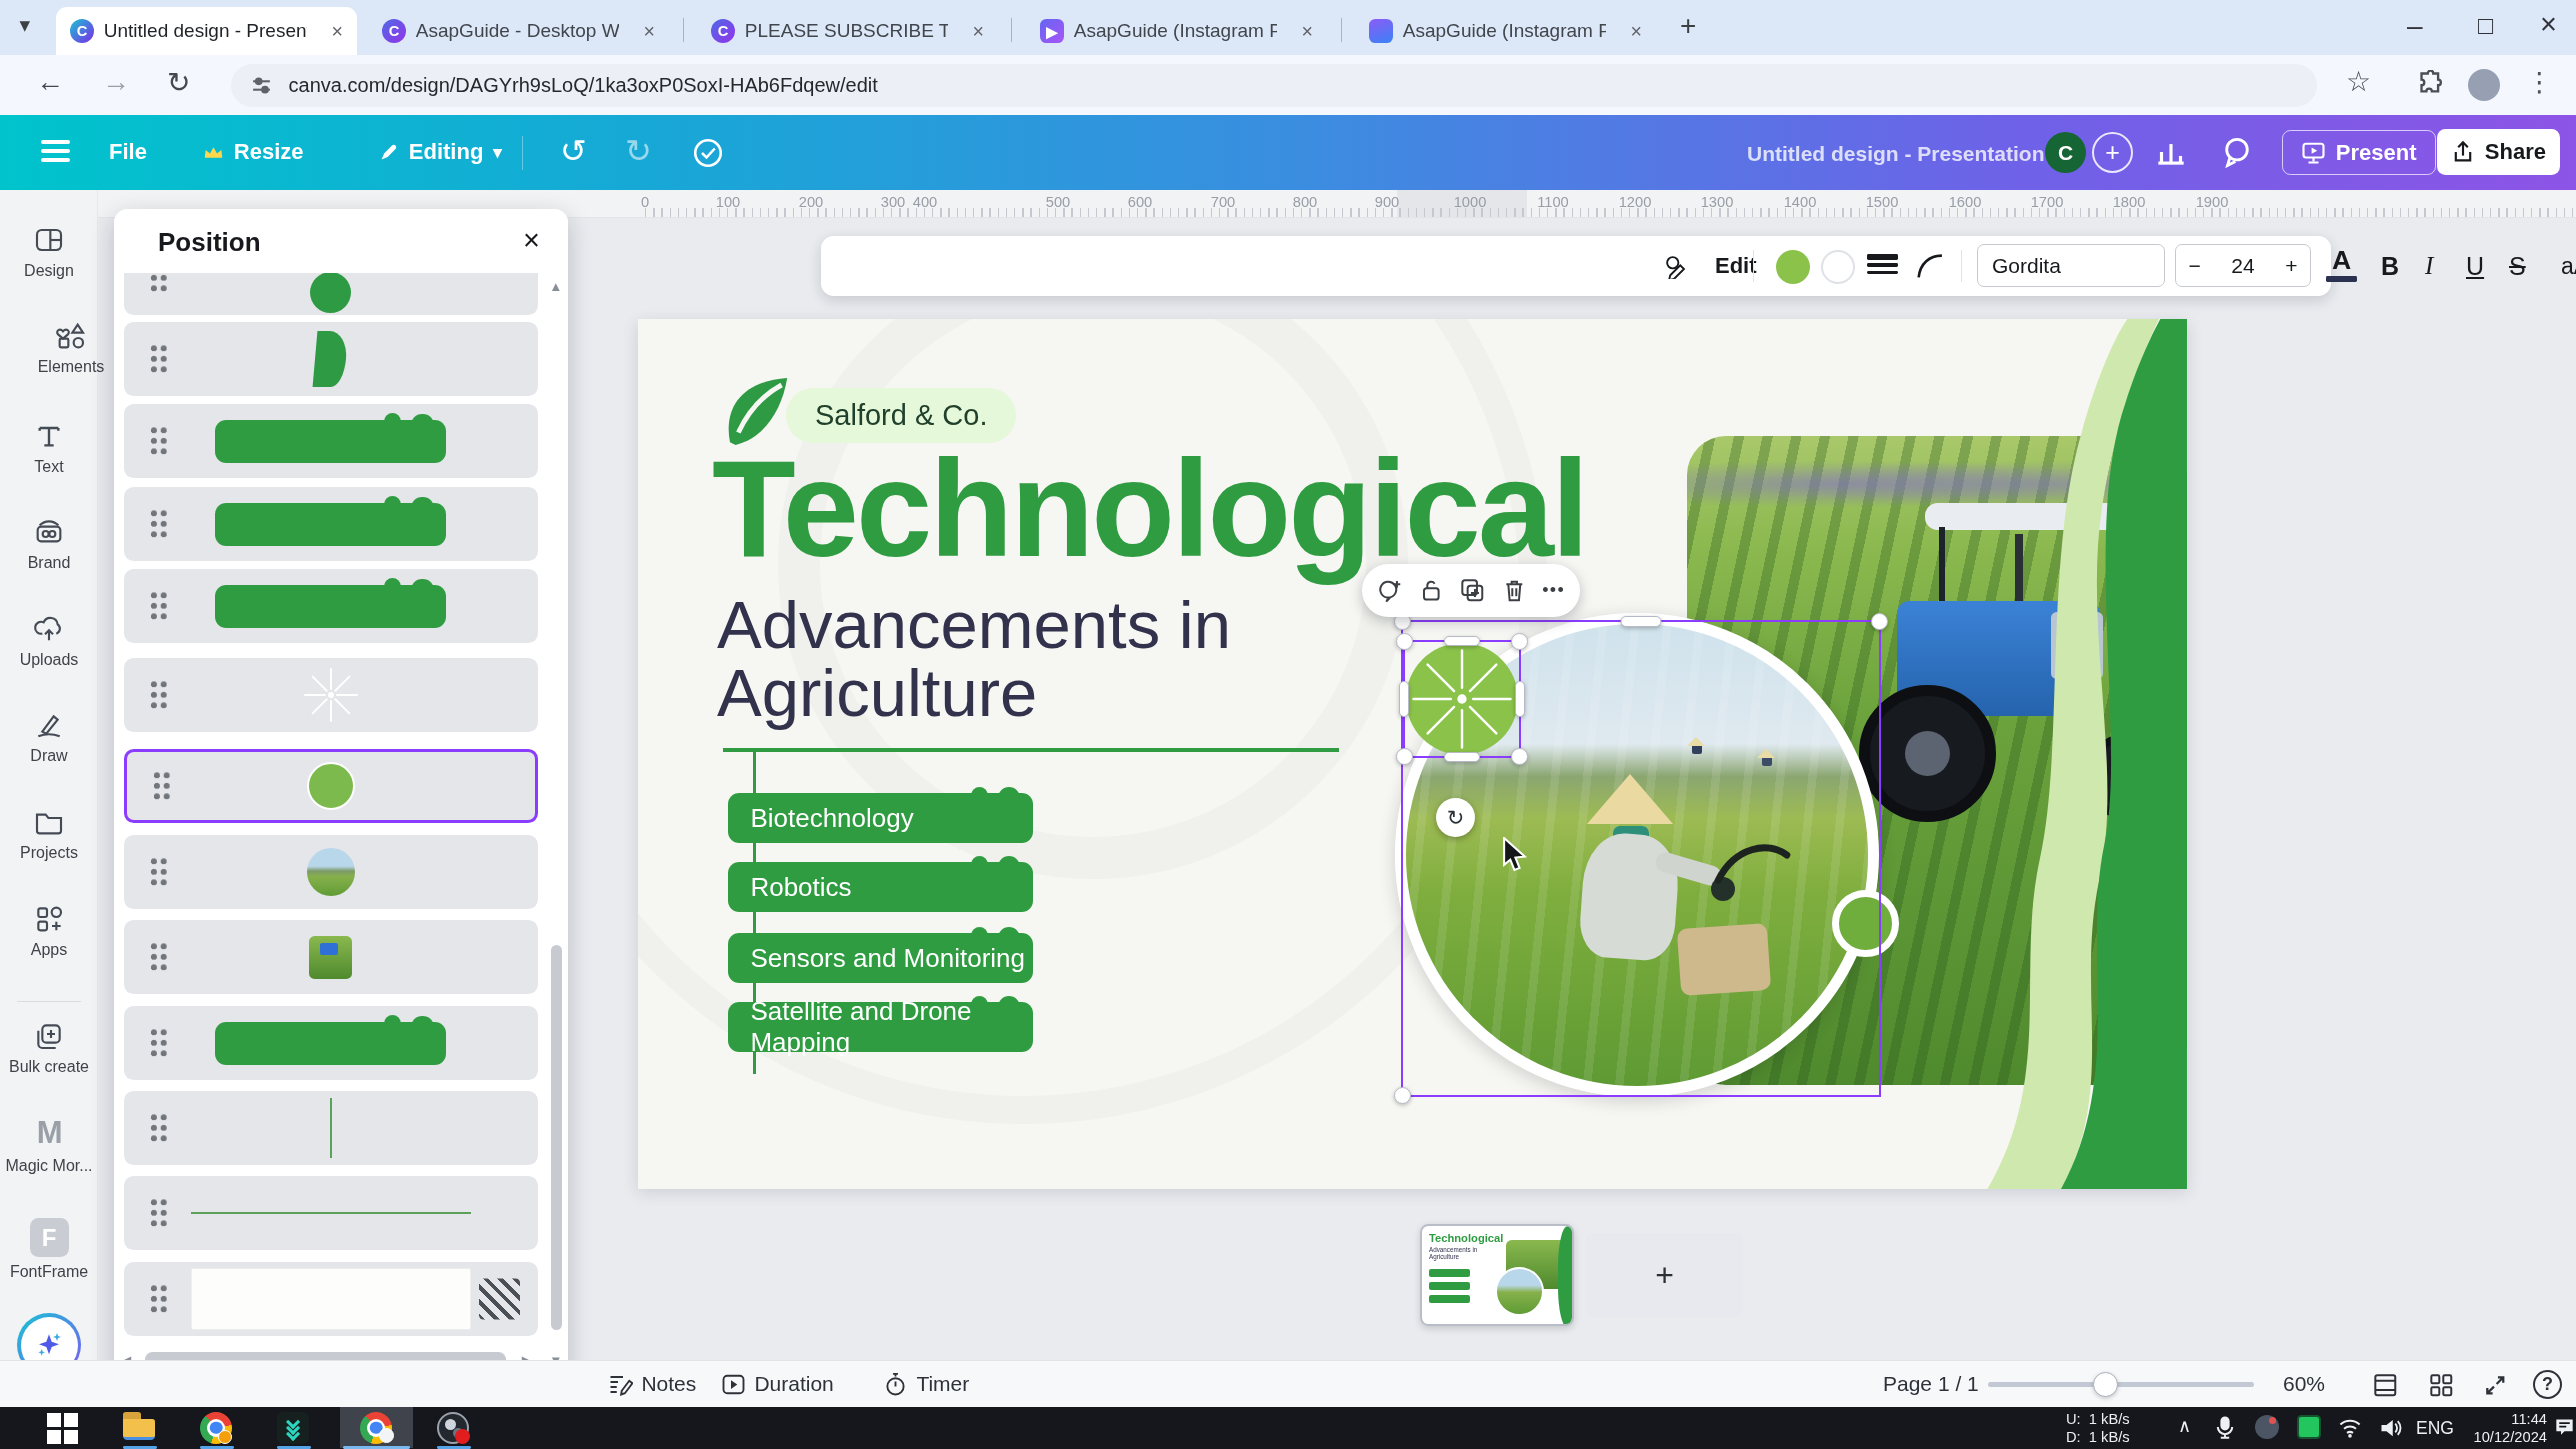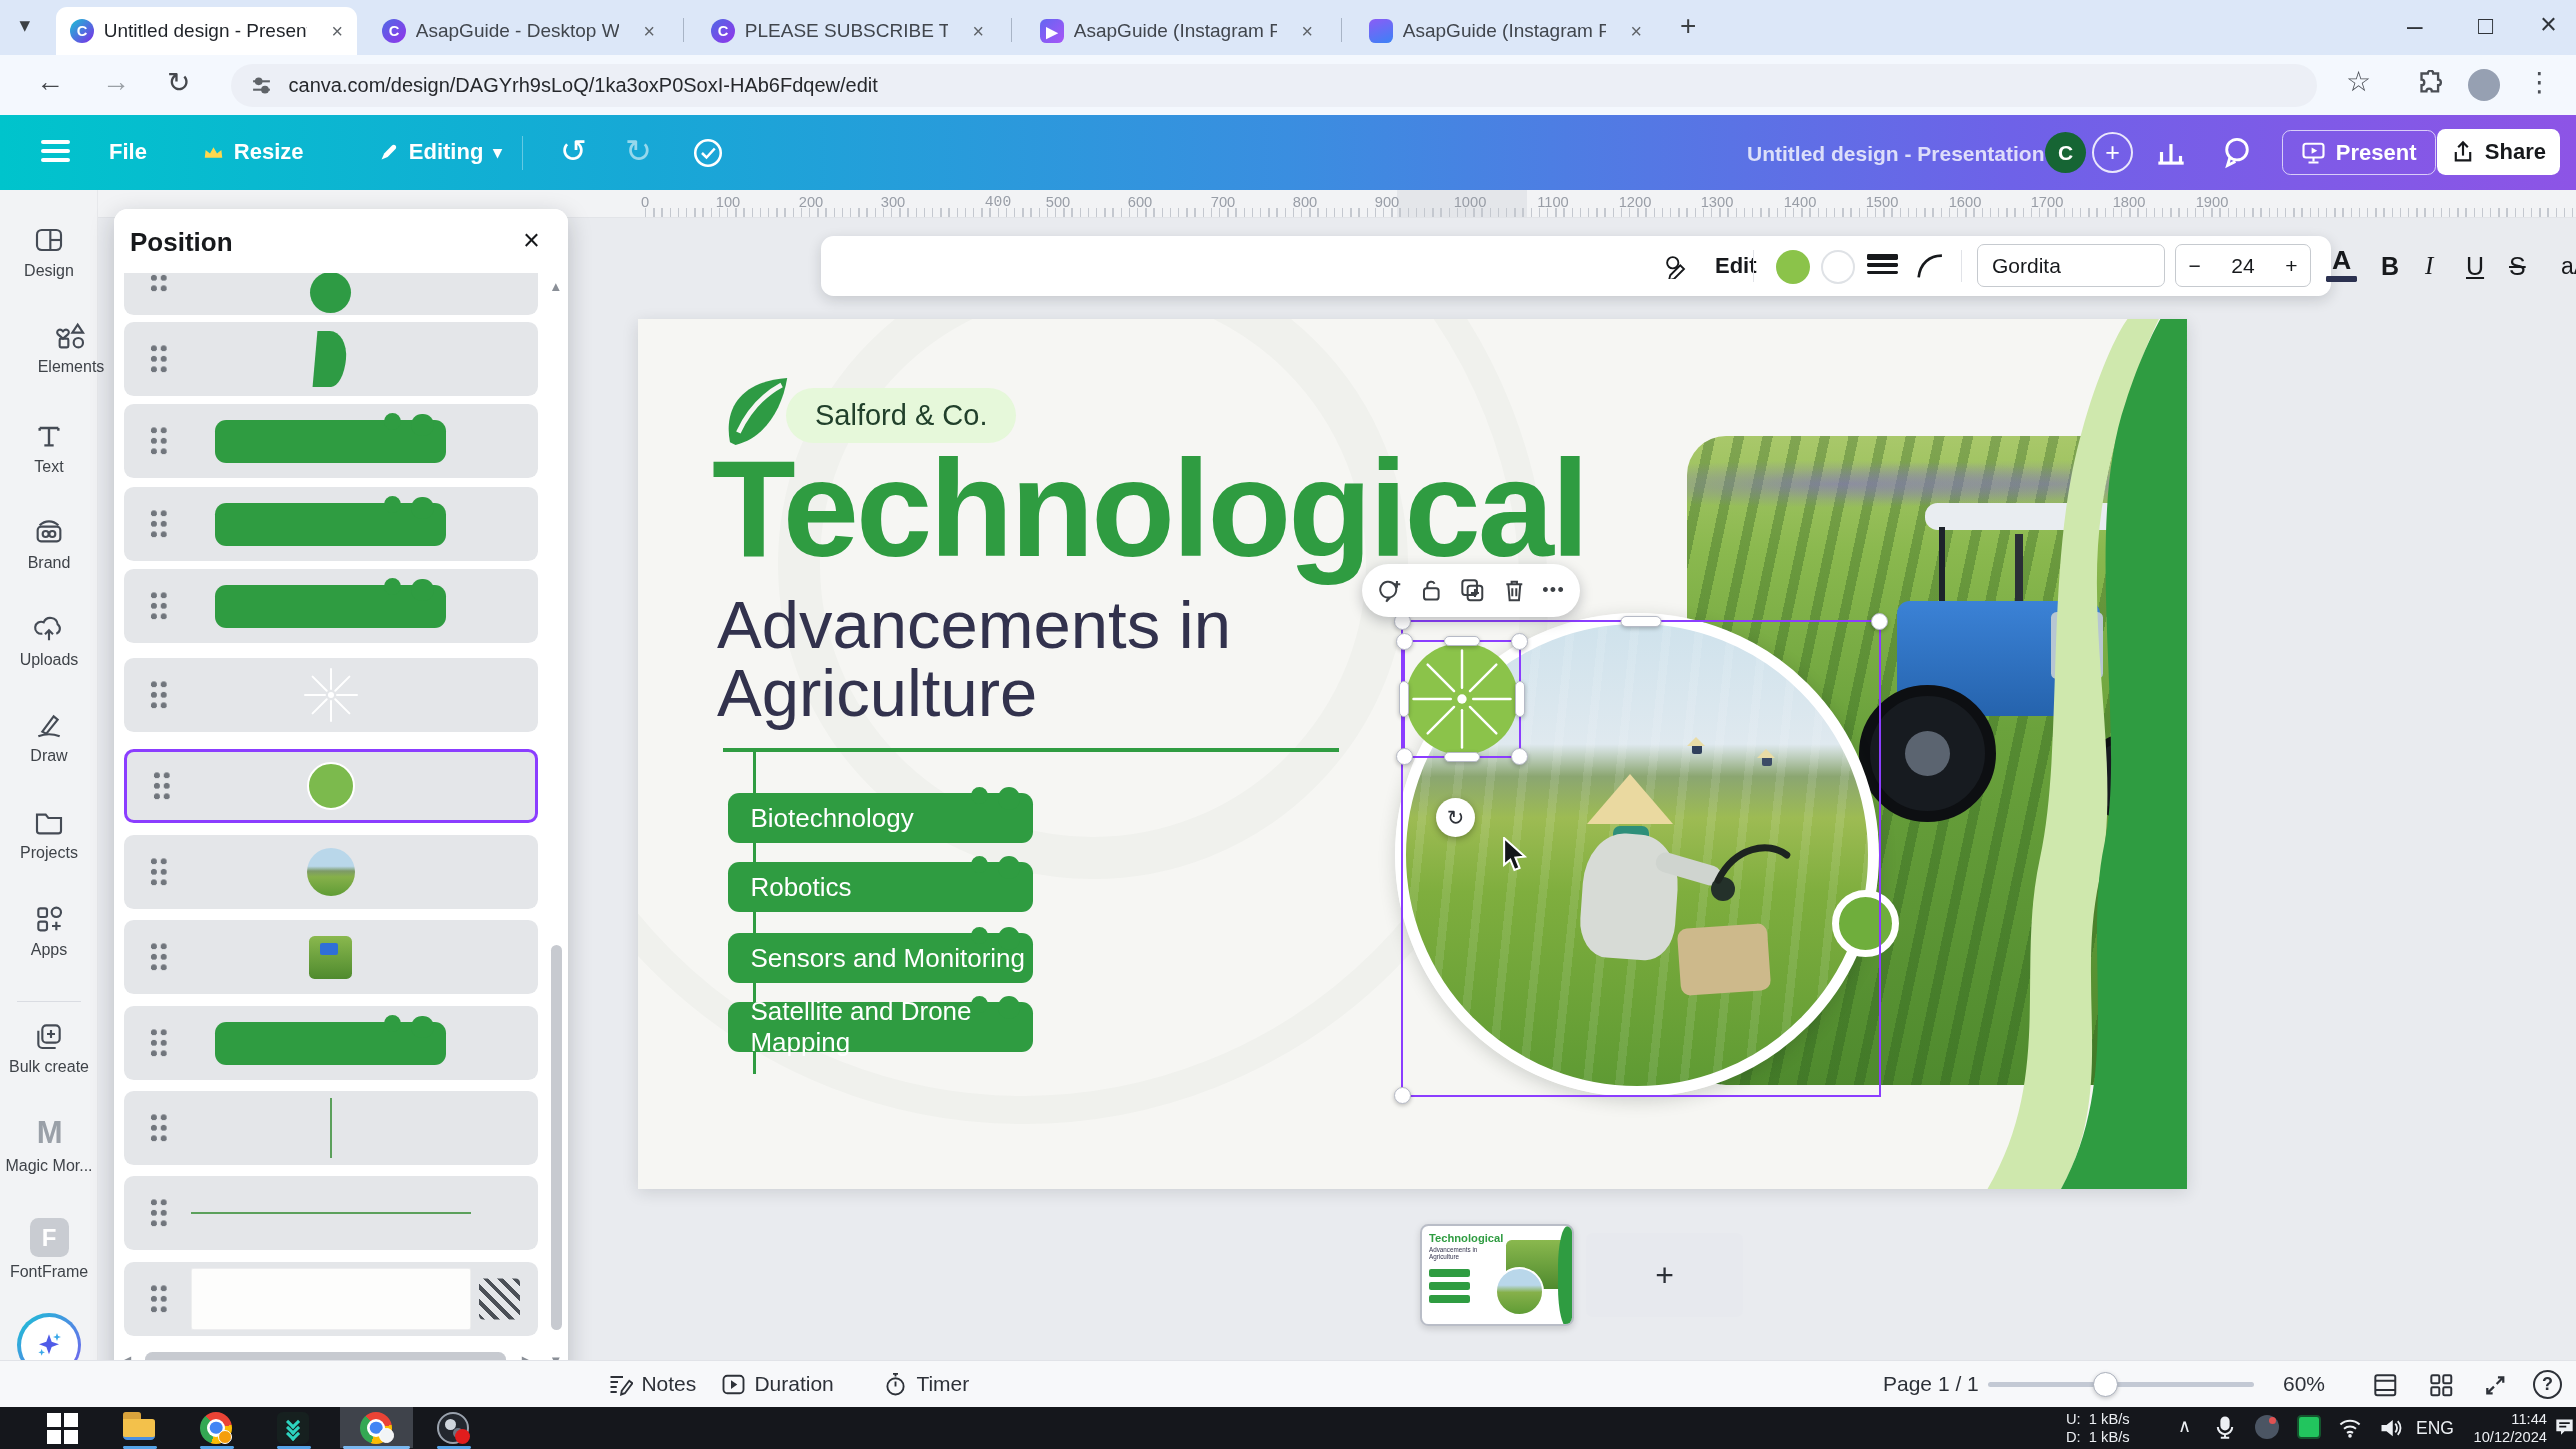--- a/index.html
+++ b/index.html
@@ -192,21 +192,21 @@
   </div>
 </div>
 
 <div id="ruler">
   <div class="abs" style="left:1299px;top:0;width:130px;height:26.6px;background:#e4e6ea;"></div>
   <div class="abs" style="left:547px;right:0;bottom:0;height:9px;background:repeating-linear-gradient(90deg,#c4c8cf 0 1.4px,transparent 1.4px 8.2px);"></div>
   <span class="tick" style="left:547px;">0</span>
   <span class="tick" style="left:630px;">100</span>
   <span class="tick" style="left:713px;">200</span>
   <span class="tick" style="left:795px;">300</span>
-  <span class="tick" style="left:900px;font-family:Liberation Mono, monospace;">400</span>
+  <span class="tick" style="left:827px;">400</span>
   <span class="tick" style="left:960px;">500</span>
   <span class="tick" style="left:1042px;">600</span>
   <span class="tick" style="left:1125px;">700</span>
   <span class="tick" style="left:1207px;">800</span>
   <span class="tick" style="left:1289px;">900</span>
   <span class="tick" style="left:1372px;">1000</span>
   <span class="tick" style="left:1455px;">1100</span>
   <span class="tick" style="left:1537px;">1200</span>
   <span class="tick" style="left:1619px;">1300</span>
   <span class="tick" style="left:1702px;">1400</span>
@@ -563,21 +563,21 @@
   <div class="lrow" style="top:967px;">
     <span class="dots"></span>
     <div style="width:280px;height:2.8px;background:#5ba05b;"></div>
   </div>
   <div class="lrow" style="top:1053px;">
     <span class="dots"></span>
     <div style="width:280px;height:62px;background:#fdfdfc;border-radius:2.8px;box-shadow:inset 0 0 0 0.7px #e7e8ea;"></div>
     <span class="stripesq"></span>
   </div>
   <div id="panelhead">
-    <span class="abs" style="left:16px;top:18px;font-size:26px;font-weight:700;color:#17191c;">Position</span>
+    <span class="abs" style="left:44px;top:18px;font-size:26px;font-weight:700;color:#17191c;">Position</span>
     <span class="abs" style="right:28px;top:15.4px;font-size:29px;color:#17191c;">×</span>
   </div>
   <span class="abs" style="right:5.6px;top:70px;font-size:13.3px;color:#8a8f97;">▲</span>
   <div class="abs" style="right:5.6px;top:736px;width:11.2px;height:385px;background:#c7cad0;border-radius:5.6px;"></div>
   <span class="abs" style="right:5.6px;bottom:24px;font-size:13.3px;color:#8a8f97;">▼</span>
   <span class="abs" style="left:7px;bottom:24px;font-size:13.3px;color:#8a8f97;">◀</span>
   <div class="abs" style="left:31px;right:62px;bottom:25px;height:15.4px;background:#c7cad0;border-radius:7.7px;"></div>
   <span class="abs" style="right:36px;bottom:24px;font-size:13.3px;color:#8a8f97;">▶</span>
 </div>
 

